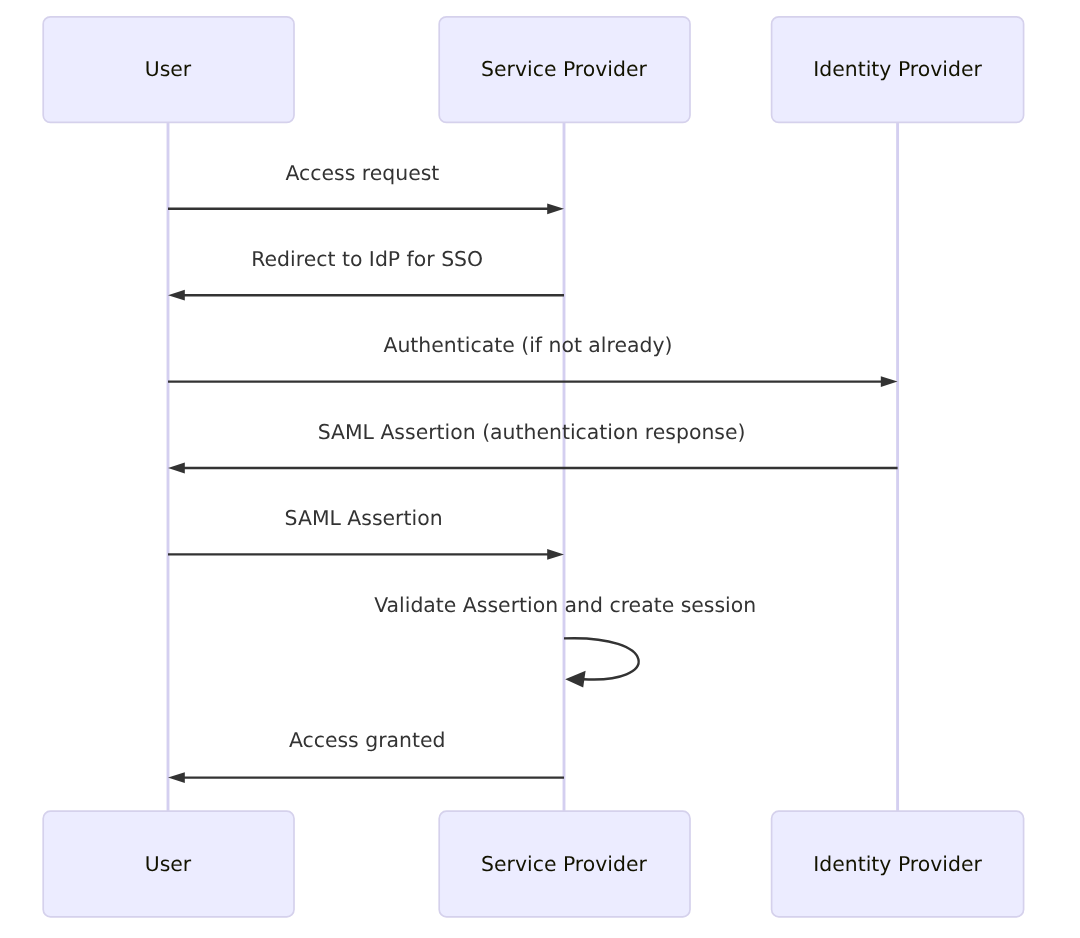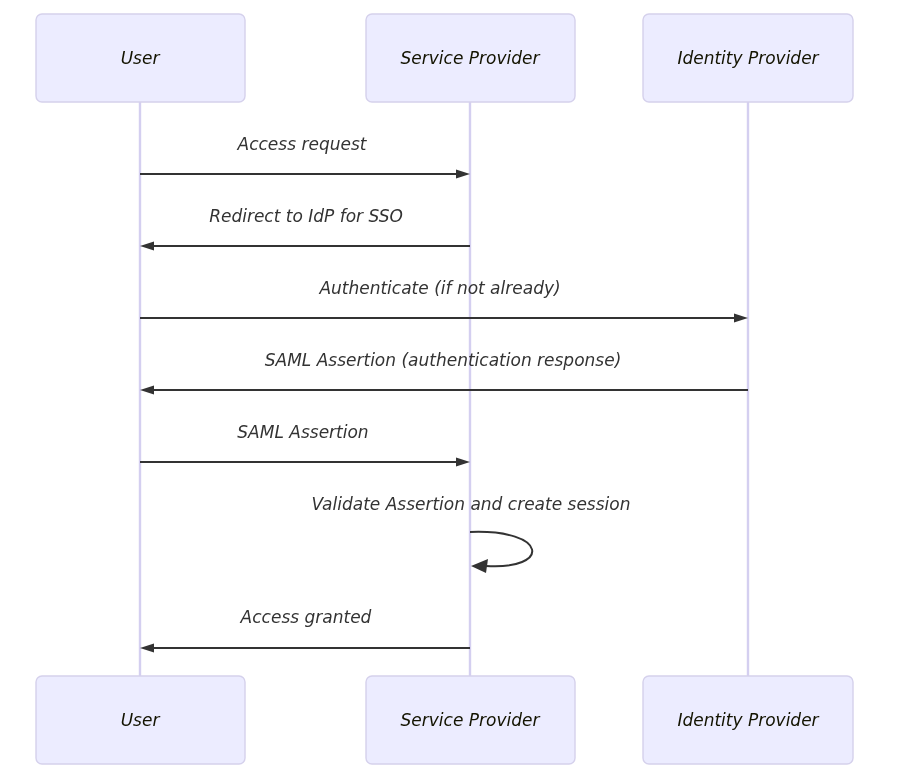--- a/index.html
+++ b/index.html
@@ -12,21 +12,20 @@
     width: 900px;
     height: 782px;
     font-family: "DejaVu Sans", sans-serif;
     overflow: hidden;
   }
   #diagram-root {
     position: relative;
     width: 900px;
     height: 782px;
     background: #ffffff;
-    font-style: italic;
   }
   #diagram-svg {
     position: absolute;
     top: 0;
     left: 0;
     width: 900px;
     height: 782px;
     display: block;
   }
   .actor-label {

